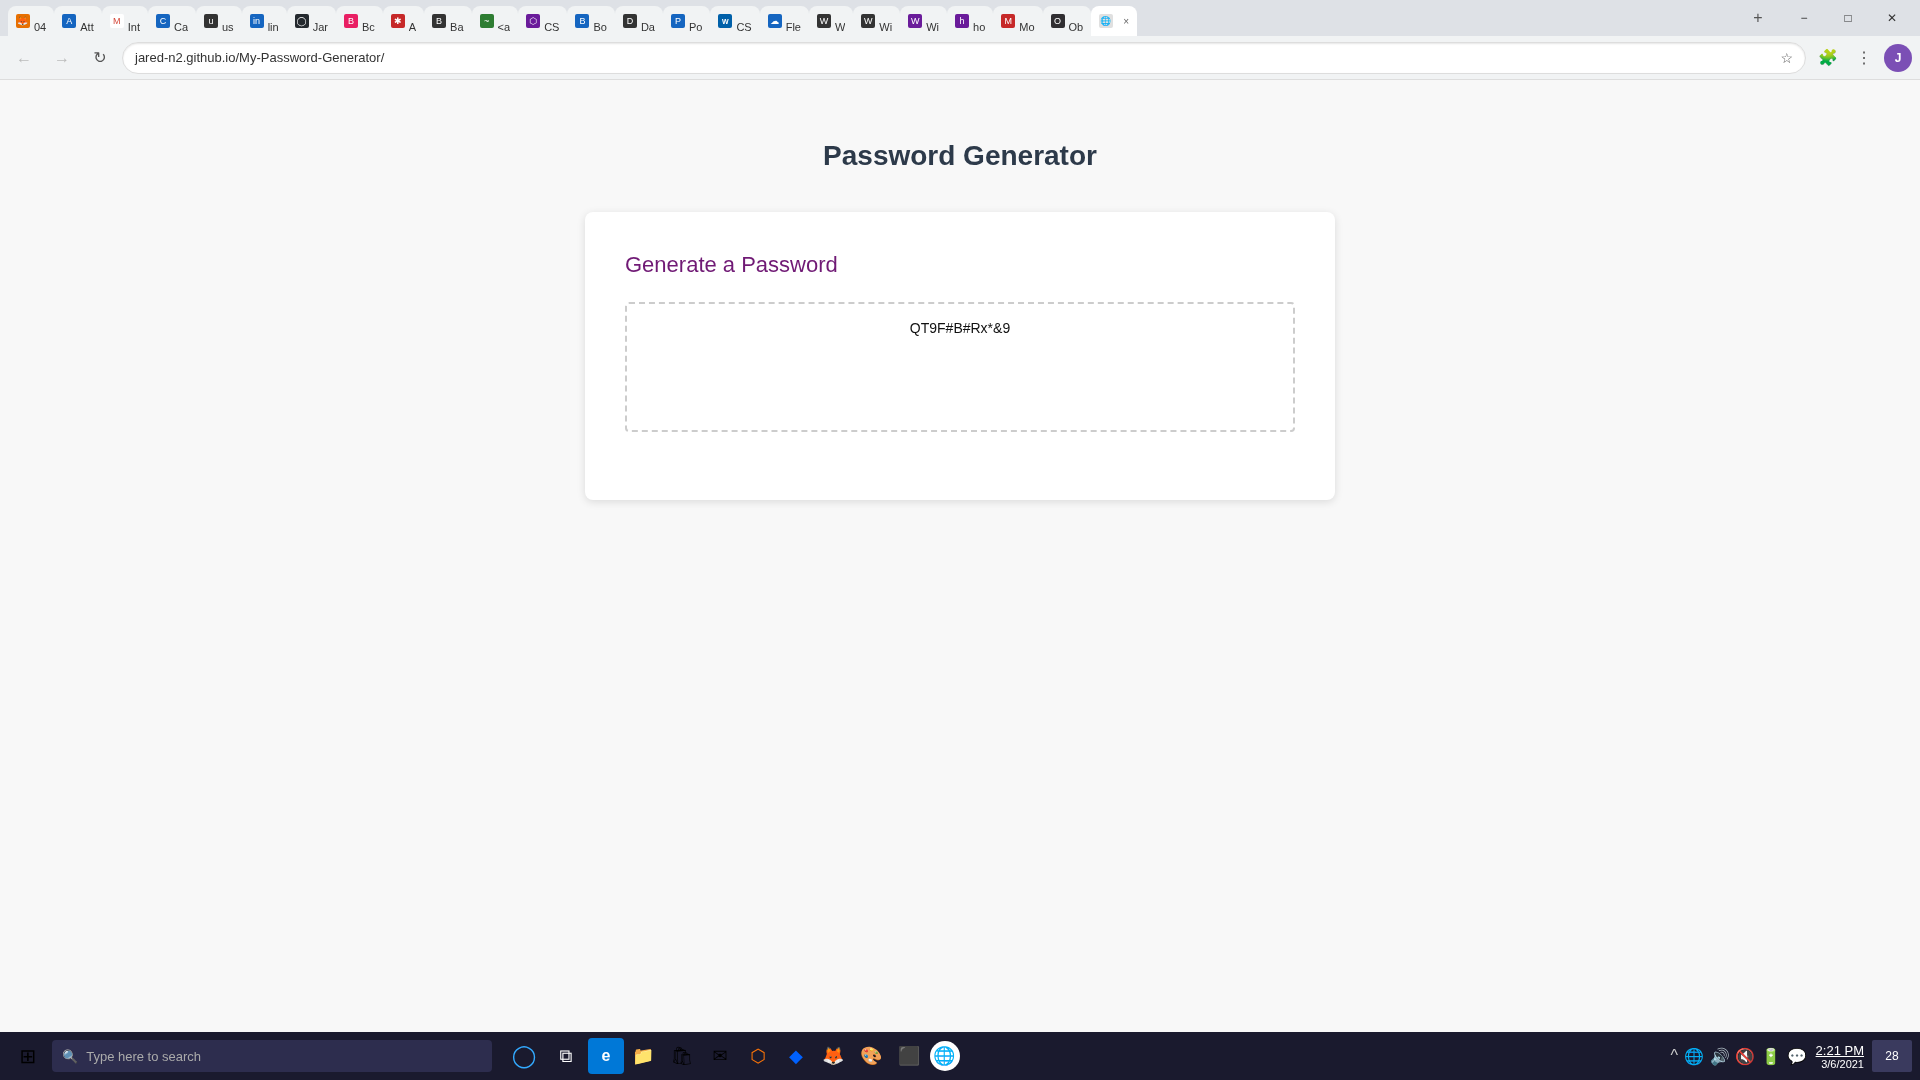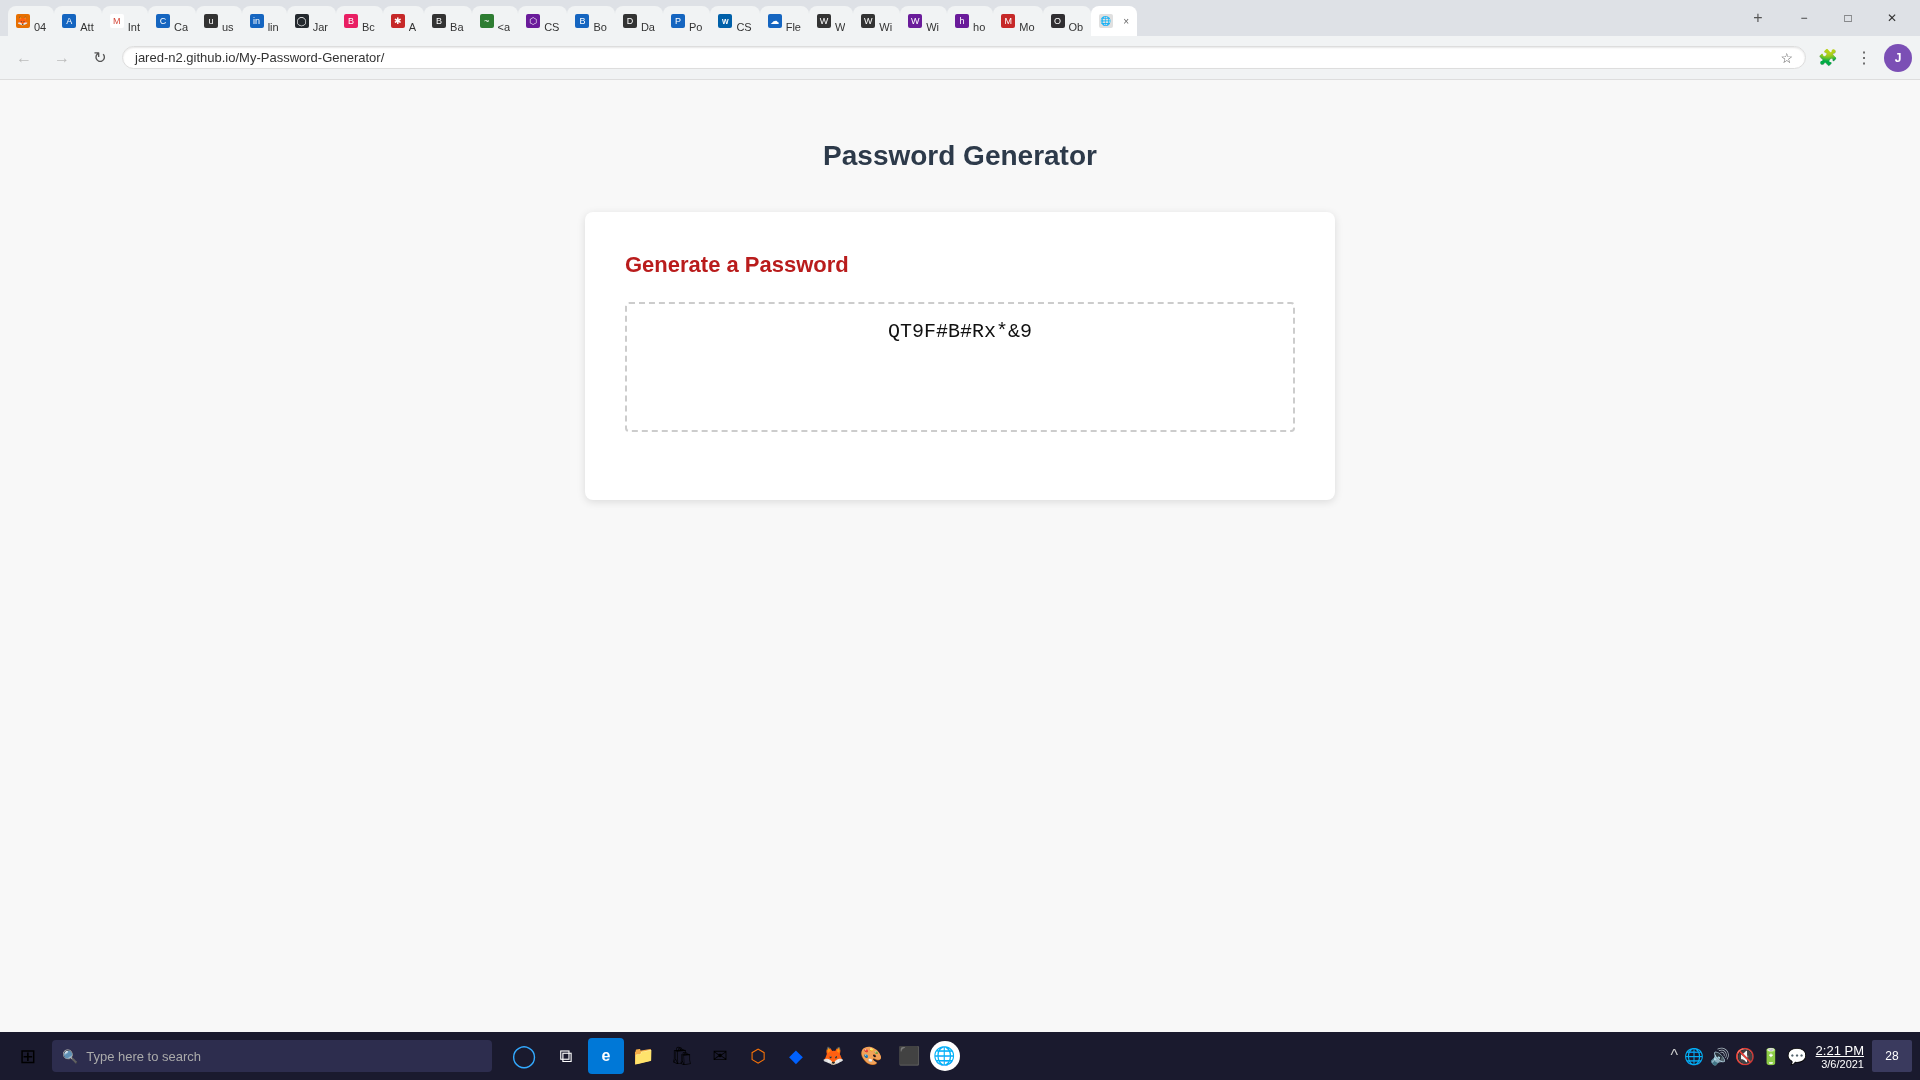--- a/index.html
+++ b/index.html
@@ -64,21 +64,21 @@
       display: flex;
       align-items: center;
       padding: 4px 8px;
       gap: 6px;
       border-bottom: 1px solid #ddd;
     }
     .nav-btn { width: 32px; height: 32px; border-radius: 50%; display: flex; align-items: center; justify-content: center; cursor: pointer; color: #555; font-size: 16px; }
     .nav-btn.disabled { color: #bbb; cursor: default; }
     .address-bar {
       flex: 1;
-      height: 23px;
+      height: 32px;
       background: #fff;
       border-radius: 16px;
       display: flex;
       align-items: center;
       padding: 0 12px;
       font-size: 13px;
       color: #333;
       border: 1px solid #ddd;
       box-shadow: inset 0 1px 2px rgba(0,0,0,0.1);
     }
@@ -106,36 +106,36 @@
     }
     .card {
       background: #fff;
       border-radius: 8px;
       box-shadow: 0 2px 8px rgba(0,0,0,0.12);
       width: 750px;
       padding: 40px;
     }
     .card-title {
       font-size: 22px;
-      font-weight: bold;
-      color: #b91c1c;
+      font-weight: normal;
+      color: #701a75;
       margin-bottom: 24px;
     }
     .password-display {
       border: 2px dashed #ccc;
       border-radius: 4px;
       min-height: 130px;
       display: flex;
       align-items: flex-start;
       justify-content: center;
       padding: 16px;
       margin-bottom: 28px;
-      font-size: 20px;
+      font-size: 14px;
       color: #111;
-      font-family: Liberation Mono, monospace;
+      font-family: Liberation Sans, sans-serif;
       background: #fff;
     }
     .generate-btn {
       display: block;
       margin: 0 auto;
       background: #b71c1c;
       color: #fff;
       border: none;
       border-radius: 24px;
       padding: 14px 48px;

